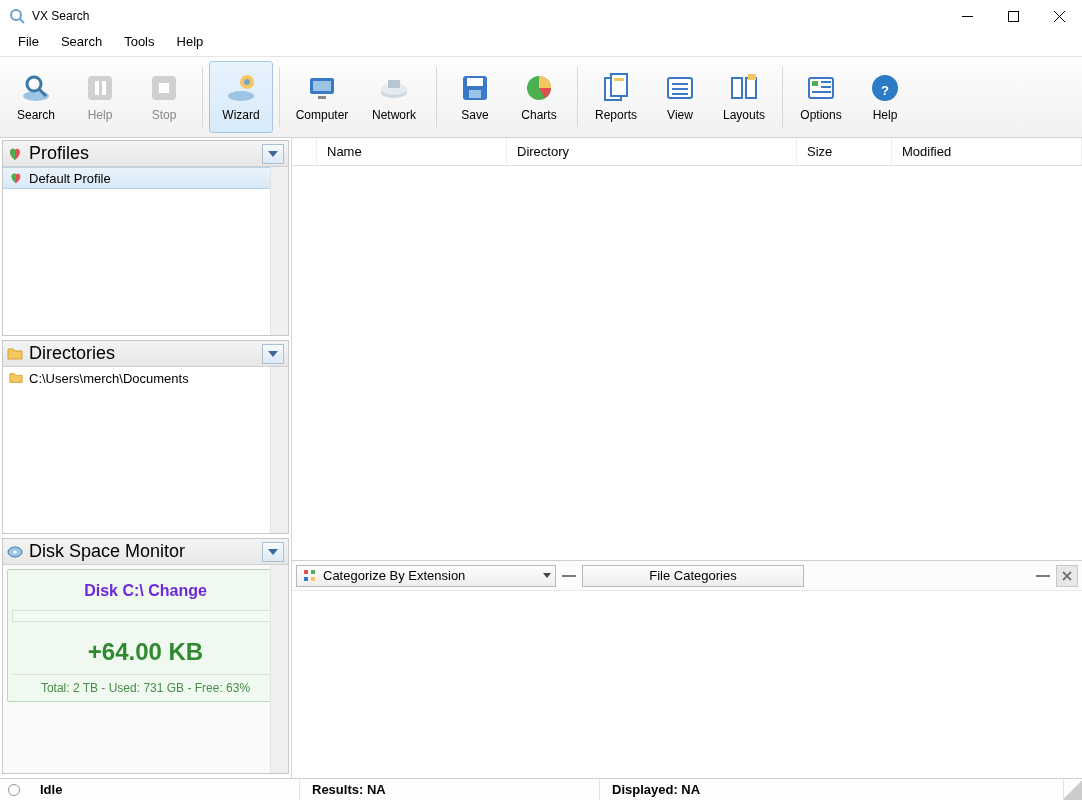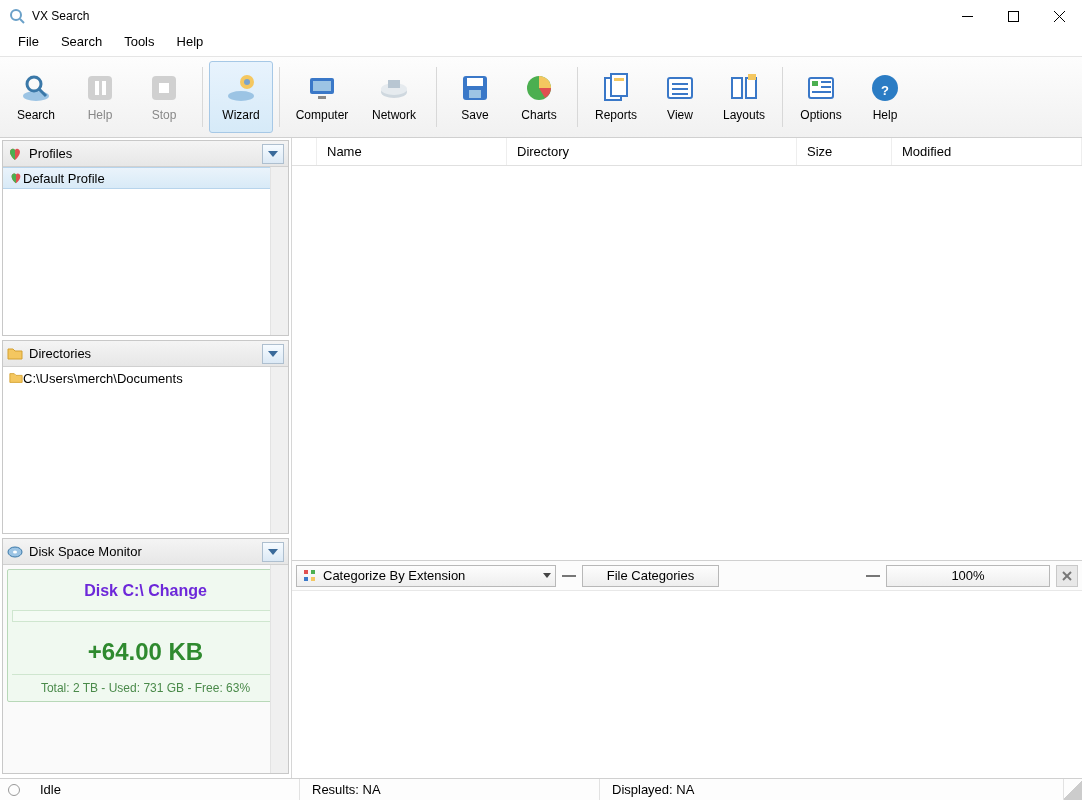--- a/index.html
+++ b/index.html
@@ -22,24 +22,24 @@
 .tb-label { font-size: 12px; color: #000; }
 .tb-icon { width: 32px; height: 32px; display: flex; align-items: center; justify-content: center; }
 .tb-sep { width: 1px; height: 60px; background: #d8d8d8; margin: 0 6px; }
 
 .workspace { display: flex; height: calc(800px - 32px - 24px - 82px - 22px); }
 
 .sidebar { width: 292px; border-right: 1px solid #d6d6d6; display: flex; flex-direction: column; padding: 2px 2px 0 2px; gap: 0; }
 .panel { border: 1px solid #c8c8c8; display: flex; flex-direction: column; margin-bottom: 4px; }
 .panel-header { height: 26px; background: linear-gradient(#f4f4f4,#e7e7e7); display: flex; align-items: center; padding: 0 4px; border-bottom: 1px solid #d0d0d0; position: relative; }
 .panel-header .ph-icon { width: 16px; height: 16px; margin-right: 6px; }
-.panel-header .ph-title { flex: 1; color: #000; font-size: 13px; }
+.panel-header .ph-title { flex: 1; color: #000; font-size: 18px; }
 .panel-header .dd-btn { width: 22px; height: 20px; border: 1px solid #aebfcf; background: linear-gradient(#f6fbff,#dce9f5); display: flex; align-items: center; justify-content: center; }
 .panel-body { flex: 1; background: #fff; overflow: hidden; position: relative; }
-.list-item { height: 22px; padding: 0 6px; display: flex; align-items: center; }
+.list-item { height: 22px; padding: 0 6px; display: flex; align-items: center; gap: 6px; }
 .list-item.selected { background: linear-gradient(#eaf3fb,#d8eaf7); border-top: 1px solid #b7d4ec; border-bottom: 1px solid #b7d4ec; }
 .panel-body::after { content:""; position:absolute; right:0; top:0; bottom:0; width:17px; background:#f0f0f0; border-left:1px solid #e3e3e3; }
 
 .profiles-panel { height: 196px; }
 .dirs-panel { height: 194px; }
 .dsm-panel { flex: 1; }
 
 .dsm-card { margin: 4px; border: 1px solid #b8d8b8; background: #f0f9f0; border-radius: 2px; padding: 6px 4px; display: flex; flex-direction: column; align-items: center; }
 .dsm-title { color: #6d28d9; font-size: 16px; font-weight: 600; margin: 6px 0 4px; }
 .dsm-bar { width: 100%; height: 12px; border: 1px solid #cfe6cf; background: #f4fbf4; margin: 6px 0 16px; }
@@ -53,21 +53,21 @@
 
 .catbar { height: 30px; border-top: 1px solid #d0d0d0; display: flex; align-items: center; padding: 0 4px; gap: 6px; background: #fcfcfc; }
 .cat-dd { width: 260px; height: 22px; border: 1px solid #b8b8b8; background: linear-gradient(#fdfdfd,#eeeeee); display: flex; align-items: center; padding: 0 6px; position: relative; }
 .cat-dd .arrow { position: absolute; right: 4px; }
 .dash { width: 14px; height: 2px; background: #777; }
 .file-cat-btn { flex: 1; max-width: 280px; height: 22px; border: 1px solid #b8b8b8; background: linear-gradient(#fdfdfd,#eeeeee); display: flex; align-items: center; justify-content: center; }
 .zoom-box { width: 164px; height: 22px; border: 1px solid #b8b8b8; background: linear-gradient(#fdfdfd,#eeeeee); display: flex; align-items: center; justify-content: center; }
 .close-box { width: 22px; height: 22px; border: 1px solid #c8c8c8; background: #e8e8e8; display: flex; align-items: center; justify-content: center; }
 .chartarea { flex: 1; background: #fff; border-top: 1px solid #e8e8e8; }
 
-.statusbar { height: 22px; border-top: 1px solid #d0d0d0; display: flex; align-items: center; background: #fdfdfd; }
+.statusbar { height: 22px; border-top: 1px solid #d0d0d0; display: flex; align-items: center; background: #fdfdfd; font-weight: bold; }
 .statusbar .cell { padding: 0 12px; border-right: 1px solid #e2e2e2; height: 100%; display: flex; align-items: center; }
 .statusbar .radio { width: 12px; height: 12px; border: 1px solid #999; border-radius: 50%; margin: 0 8px; }
 .statusbar .grip { width: 18px; height: 22px; margin-left: auto; background: linear-gradient(135deg, transparent 50%, #ccc 50%); }
 
 svg { display: block; }
 </style>
 </head>
 <body>
 
 <div class="titlebar">
@@ -352,23 +352,20 @@
               <path d="M0 0 L8 0 L4 5 Z" fill="#444"></path>
             </svg>
           </span>
       </div>
       <div class="dash"></div>
       <div class="file-cat-btn">
         <span>File Categories</span>
       </div>
       <div style="flex:1"></div>
       <div class="dash"></div>
-      <div class="zoom-box">
-        <span>100%</span>
-      </div>
       <div class="close-box">
         <svg width="10" height="10" viewBox="0 0 10 10">
             <line x1="1" y1="1" x2="9" y2="9" stroke="#777" stroke-width="2"></line>
             <line x1="9" y1="1" x2="1" y2="9" stroke="#777" stroke-width="2"></line>
           </svg>
       </div>
     </div>
     <div class="chartarea"></div>
   </div>
 </div>

